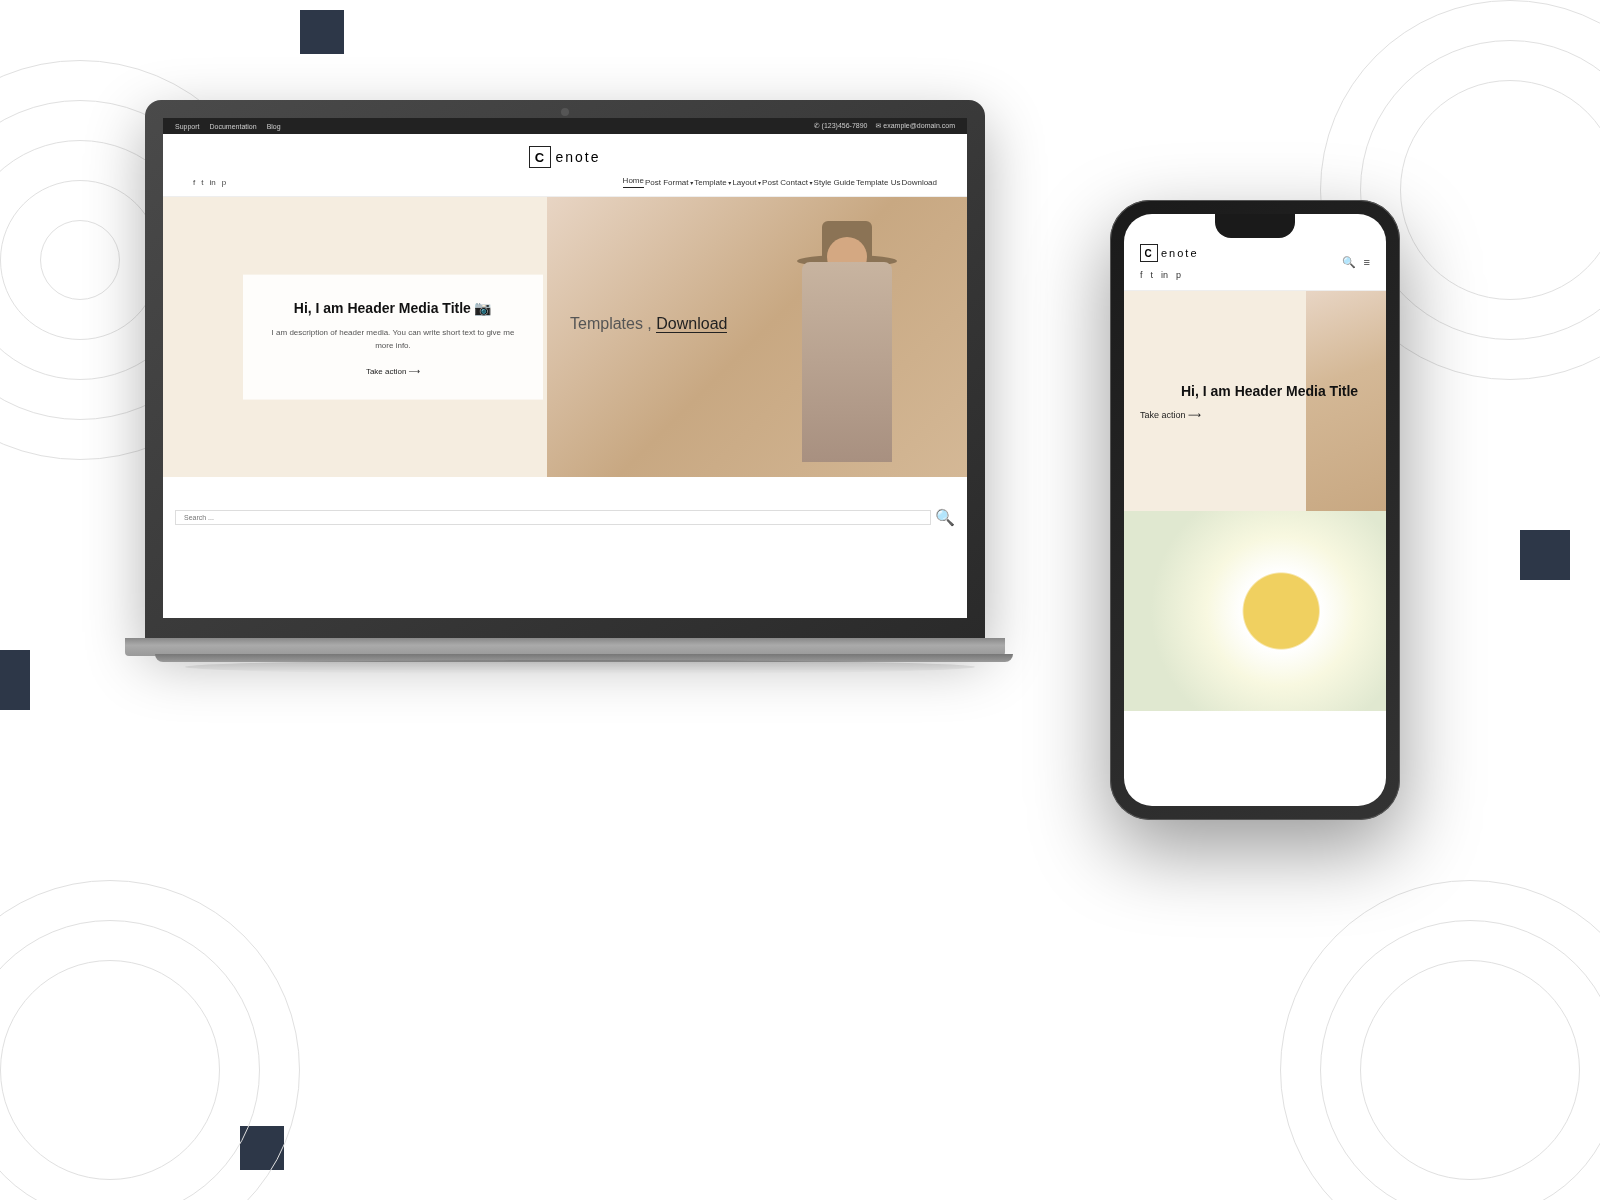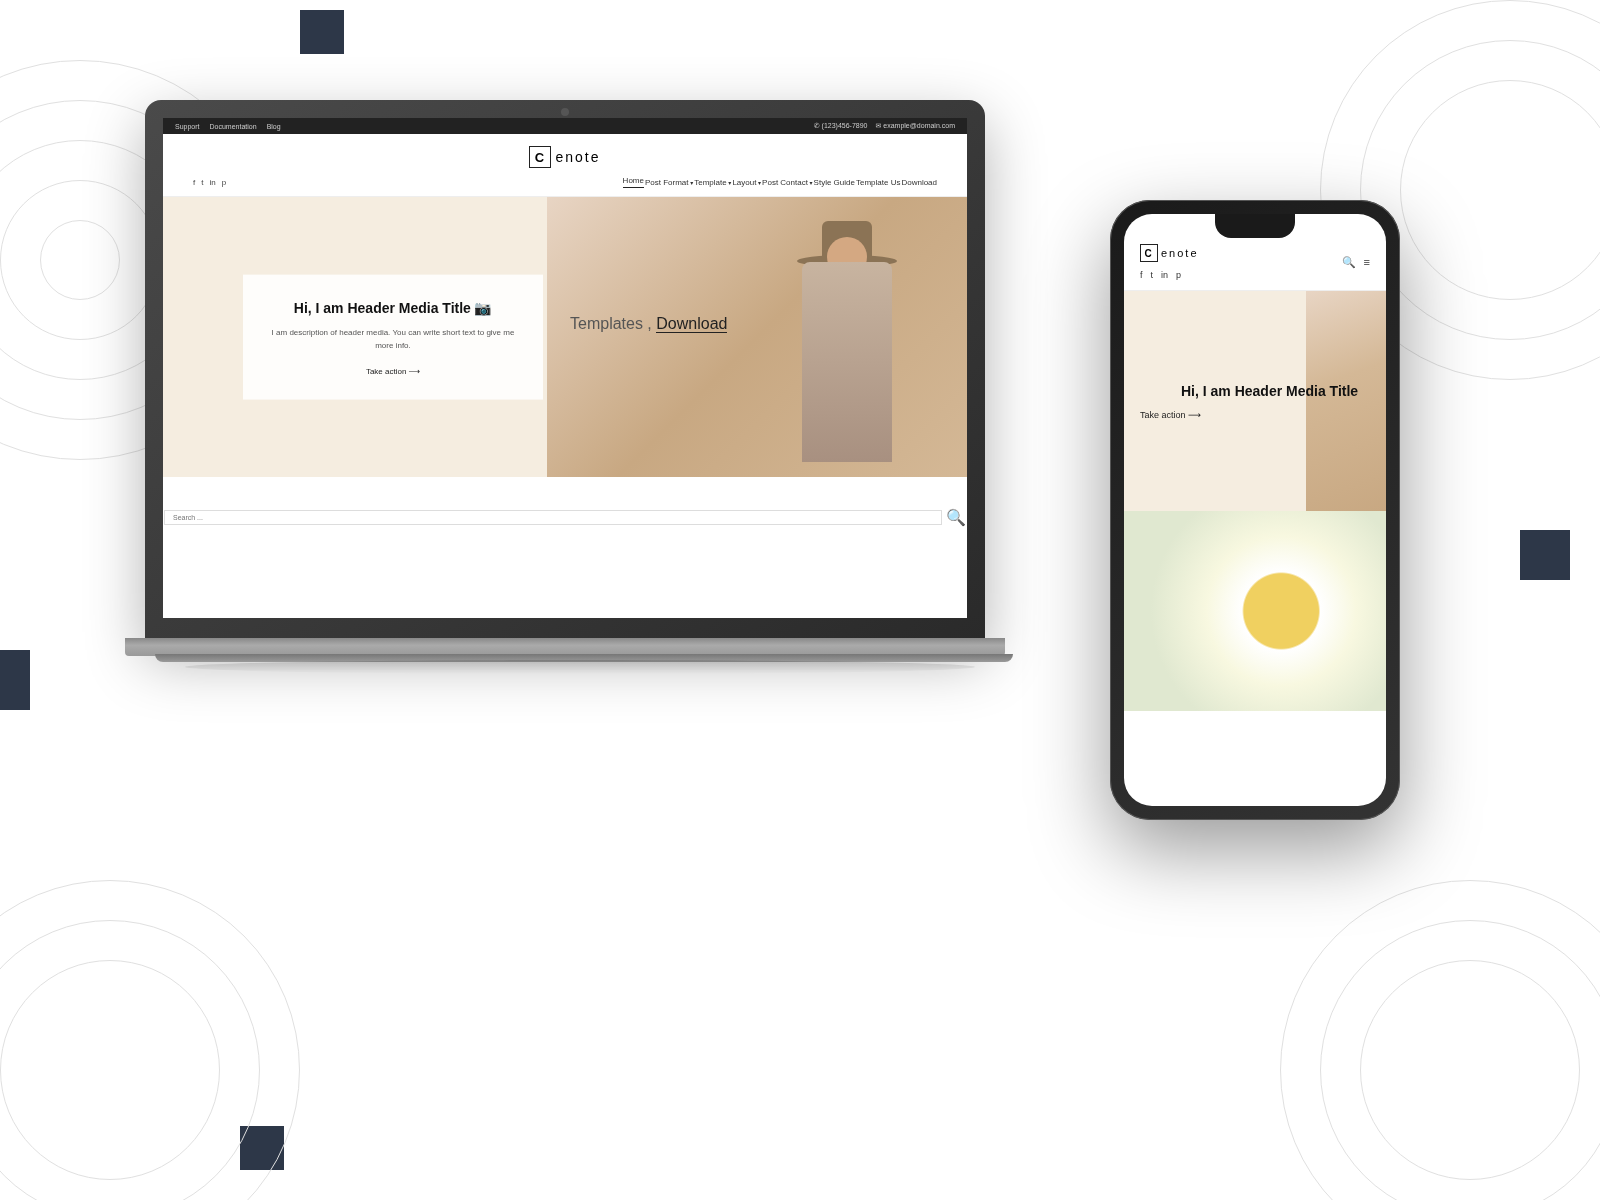--- a/index.html
+++ b/index.html
@@ -281,21 +281,21 @@
       left: 50%;
       transform: translateX(-50%);
       width: 40px;
       height: 40px;
       background: #d4a882;
       border-radius: 50%;
     }
 
     .site-content-below {
       background: #fff;
-      padding: 8px 1px;
+      padding: 8px 12px;
       display: flex;
       gap: 12px;
       height: 80px;
     }
     .content-search {
       flex: 1;
       display: flex;
       align-items: center;
       gap: 4px;
     }

